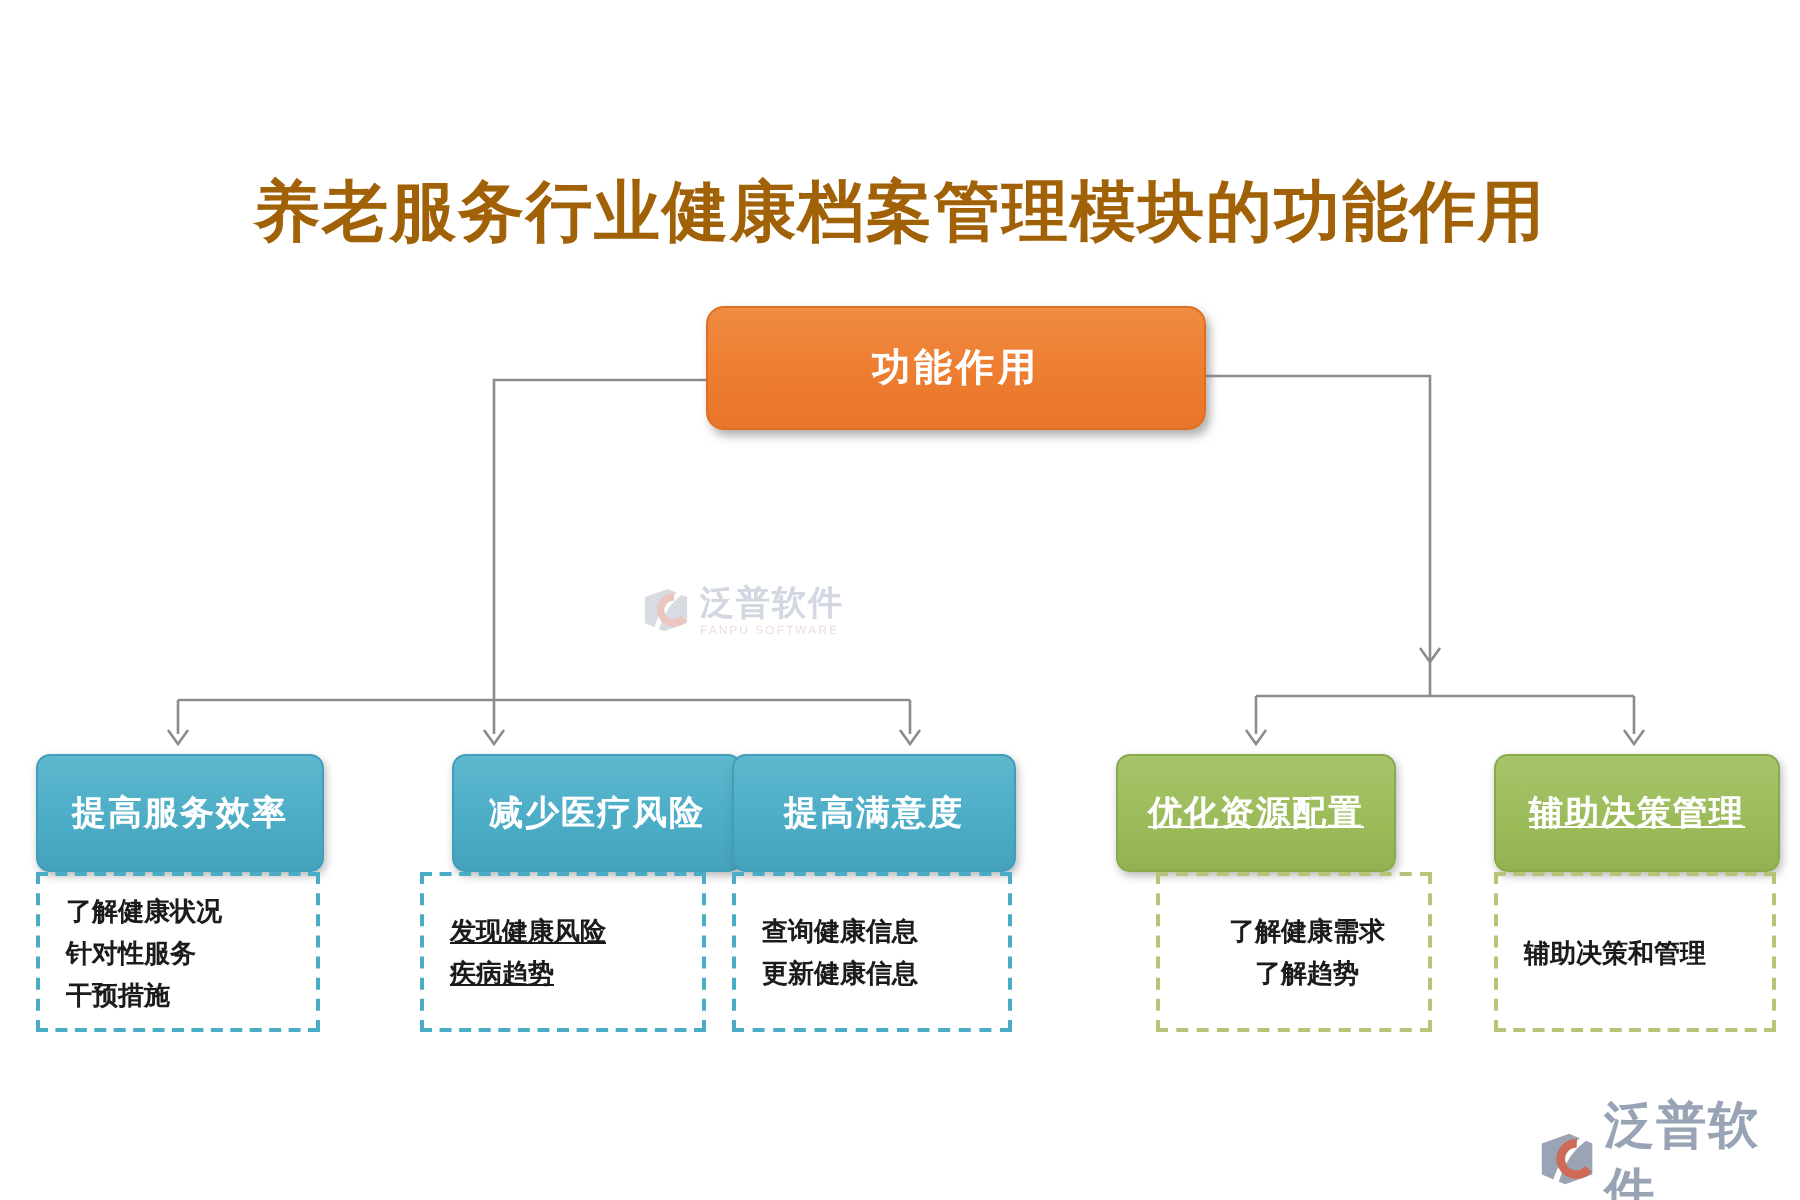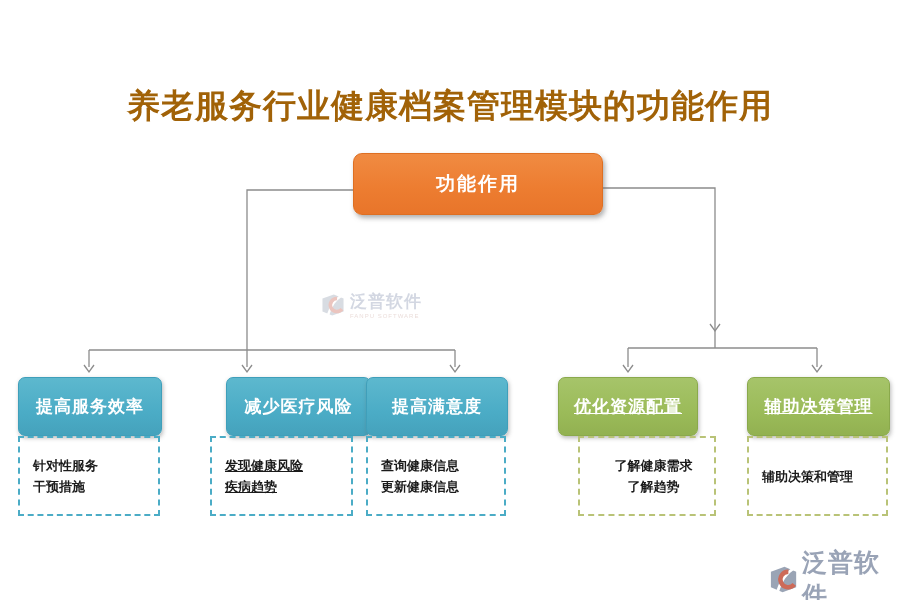--- a/index.html
+++ b/index.html
@@ -85,20 +85,21 @@
     <div>
       <div class="wm-text">泛普软件</div>
       <div class="wm-sub">FANPU SOFTWARE</div>
     </div>
   </div>
 
   <div class="node root">功能作用</div>
 
   <div class="node head teal" style="left:18px;width:142px;">提高服务效率</div>
   <div class="details teal-d" style="left:18px;width:142px;">
+    <div>了解健康状况</div>
     <div>针对性服务</div>
     <div>干预措施</div>
   </div>
 
   <div class="node head teal" style="left:210px;width:143px;margin-left:16px;">减少医疗风险</div>
   <div class="details teal-d" style="left:210px;width:143px;text-decoration:underline;">
     <div>发现健康风险</div>
     <div>疾病趋势</div>
   </div>
 

